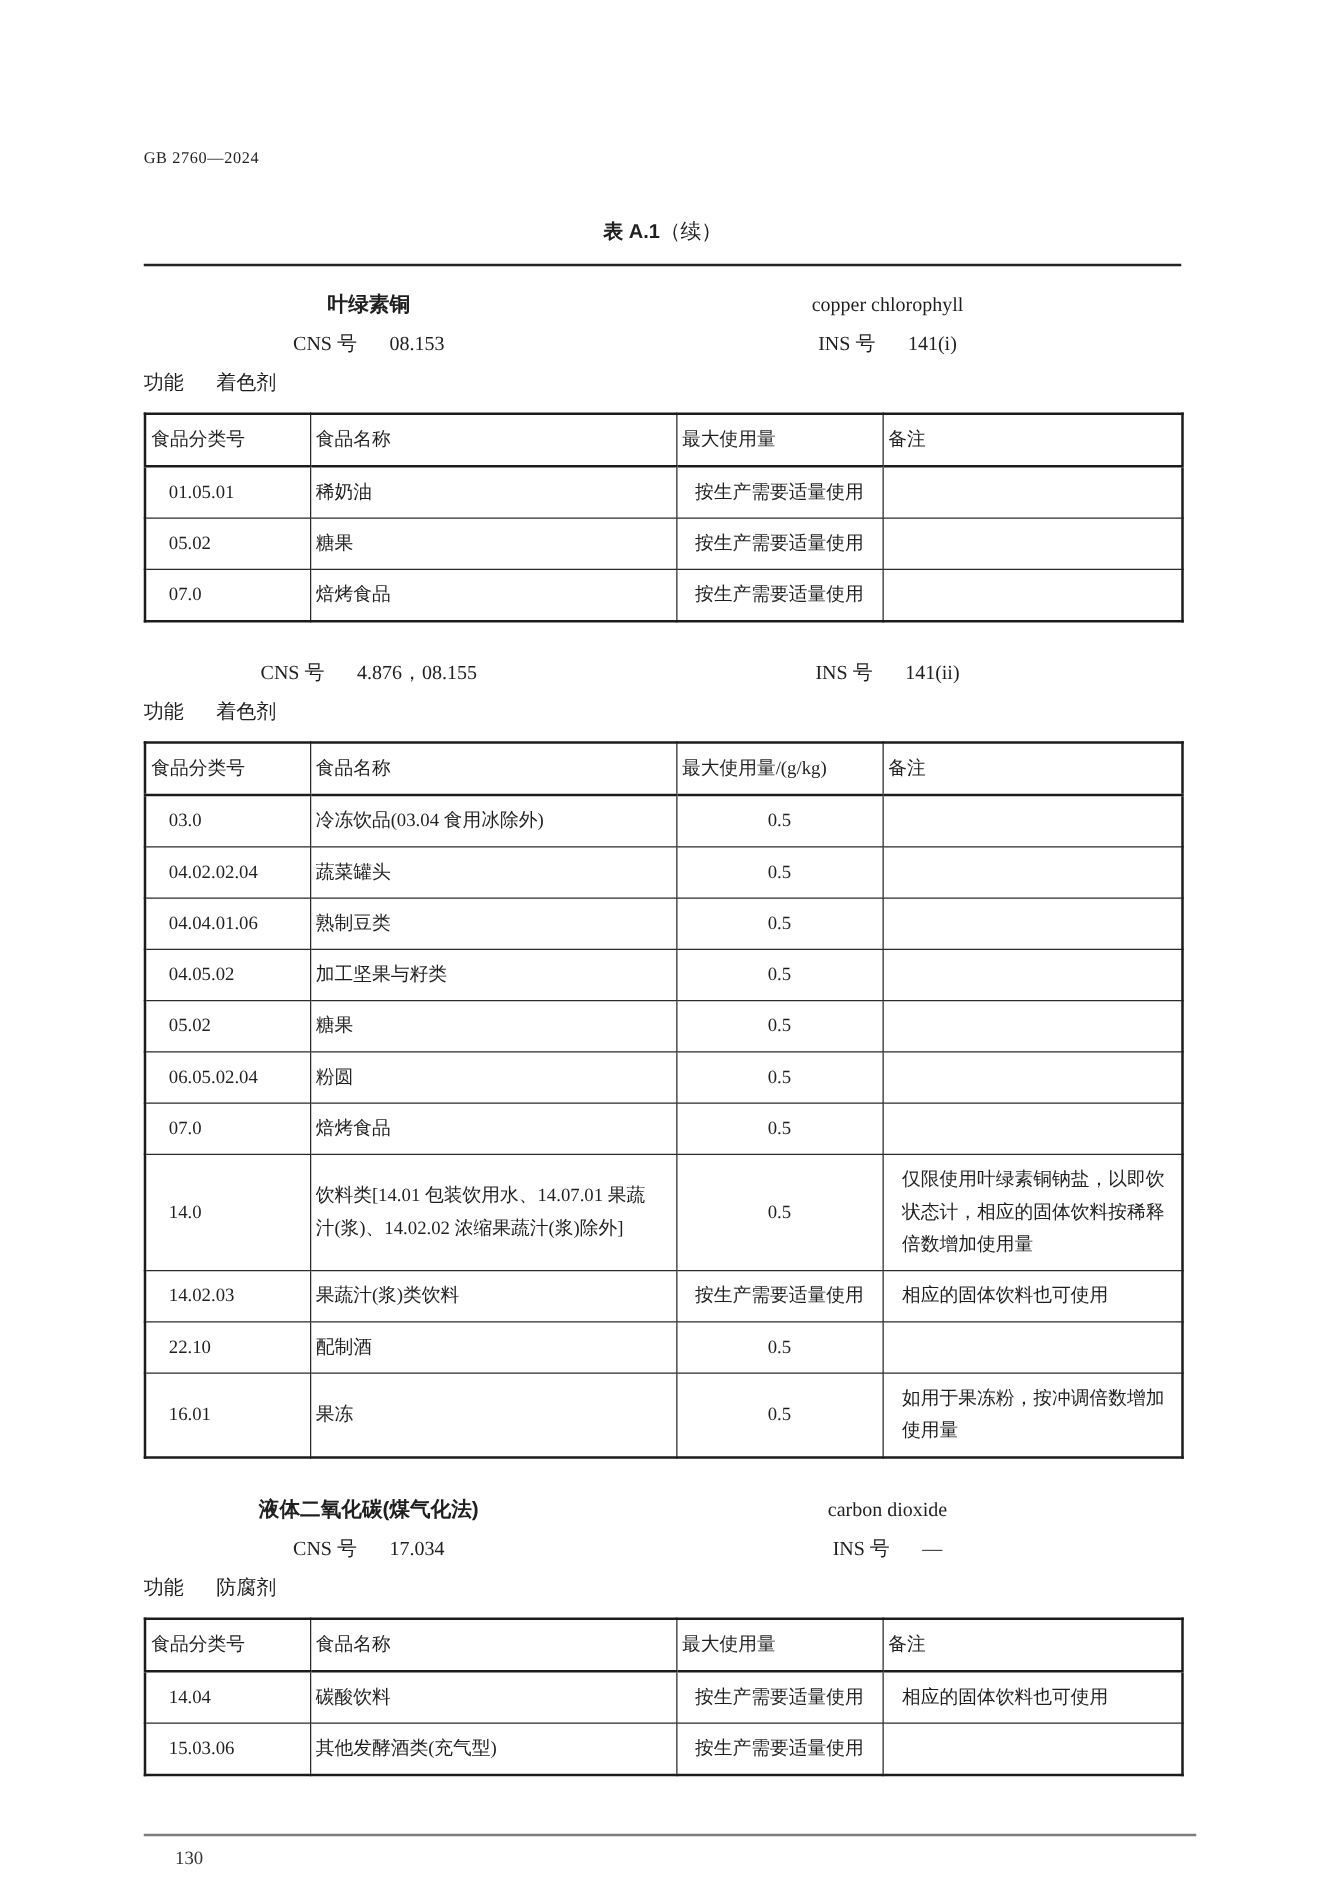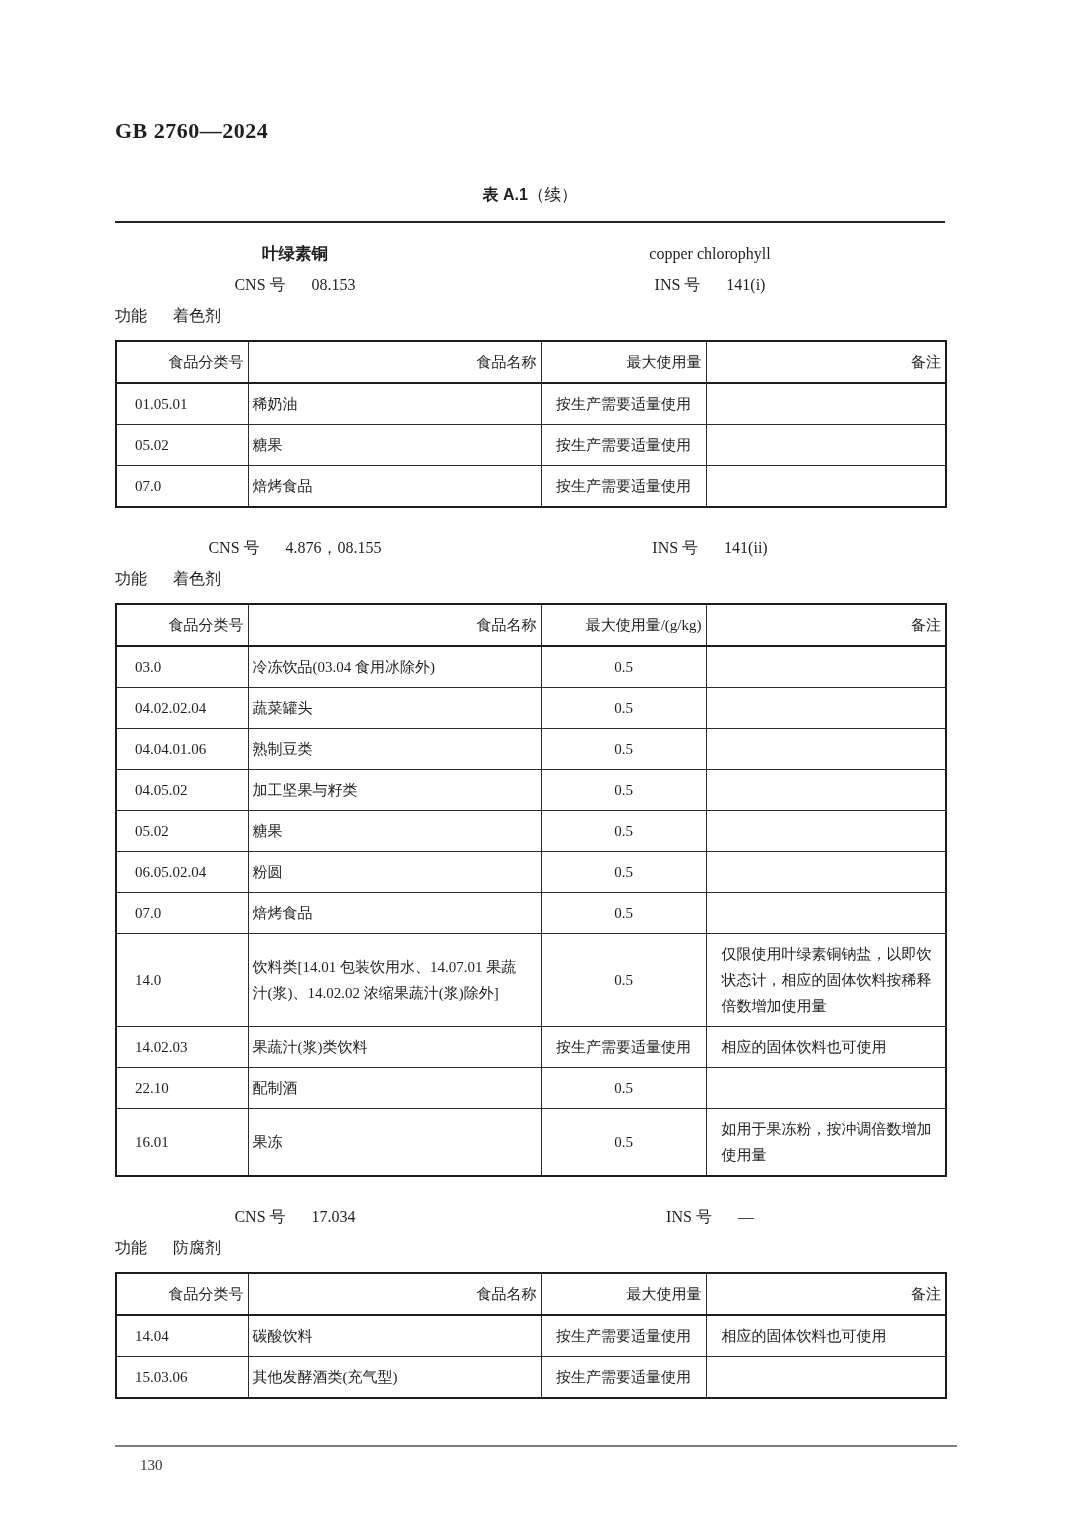--- a/index.html
+++ b/index.html
@@ -8,22 +8,22 @@
     width: 1074px;
     min-height: 1520px;
     font-family: "Liberation Serif", "DejaVu Serif", serif;
     color: #1f1f1f;
     position: relative;
   }
   .page {
     padding: 118px 129px 0 115px;
   }
   .doc-code {
-    font-size: 22px;
-    font-weight: bold;
+    font-size: 13px;
+    font-weight: normal;
     letter-spacing: 0.5px;
   }
   .table-title {
     margin-top: 40px;
     text-align: center;
     font-size: 16.5px;
   }
   .tt-bold {
     font-weight: bold;
     font-family: "Liberation Sans", "DejaVu Sans", sans-serif;
@@ -67,21 +67,21 @@
   .food-table col.c3 { width: 165px; }
   .food-table col.c4 { width: 240px; }
   .food-table th, .food-table td {
     border: 1px solid #2b2b2b;
     line-height: 26px;
     vertical-align: middle;
   }
   .food-table thead th {
     border-bottom: 2px solid #1c1c1c;
     font-weight: normal;
-    text-align: right;
+    text-align: left;
     padding: 7px 4px;
     margin-left: 42px;
   }
   .food-table td { padding: 7px 4px; }
   td.cell-code { text-align: left; padding-left: 18px; padding-right: 6px; }
   td.cell-name { text-align: left; padding-right: 16px; }
   td.cell-max  { text-align: center; }
   td.cell-note { text-align: left; padding-left: 15px; padding-right: 12px; }
   .footer-rule {
     margin-top: 46px;
@@ -243,20 +243,24 @@
               <td class="cell-code">16.01</td>
               <td class="cell-name">果冻</td>
               <td class="cell-max">0.5</td>
               <td class="cell-note">如用于果冻粉，按冲调倍数增加使用量</td>
             </tr>
           </tbody>
     </table>
   </section>
 
   <section class="additive-section">
+    <div class="sec-row">
+      <div class="sec-name-zh">液体二氧化碳(煤气化法)</div>
+      <div class="sec-name-en">carbon dioxide</div>
+    </div>
     <div class="sec-row sec-line">
       <div><span class="lbl">CNS 号</span><span class="val">17.034</span></div>
       <div><span class="lbl">INS 号</span><span class="val">—</span></div>
     </div>
     <div class="sec-line"><span class="lbl">功能</span><span class="val">防腐剂</span></div>
     <table class="food-table">
       <colgroup>
         <col class="c1">
             <col class="c2">
             <col class="c3">

